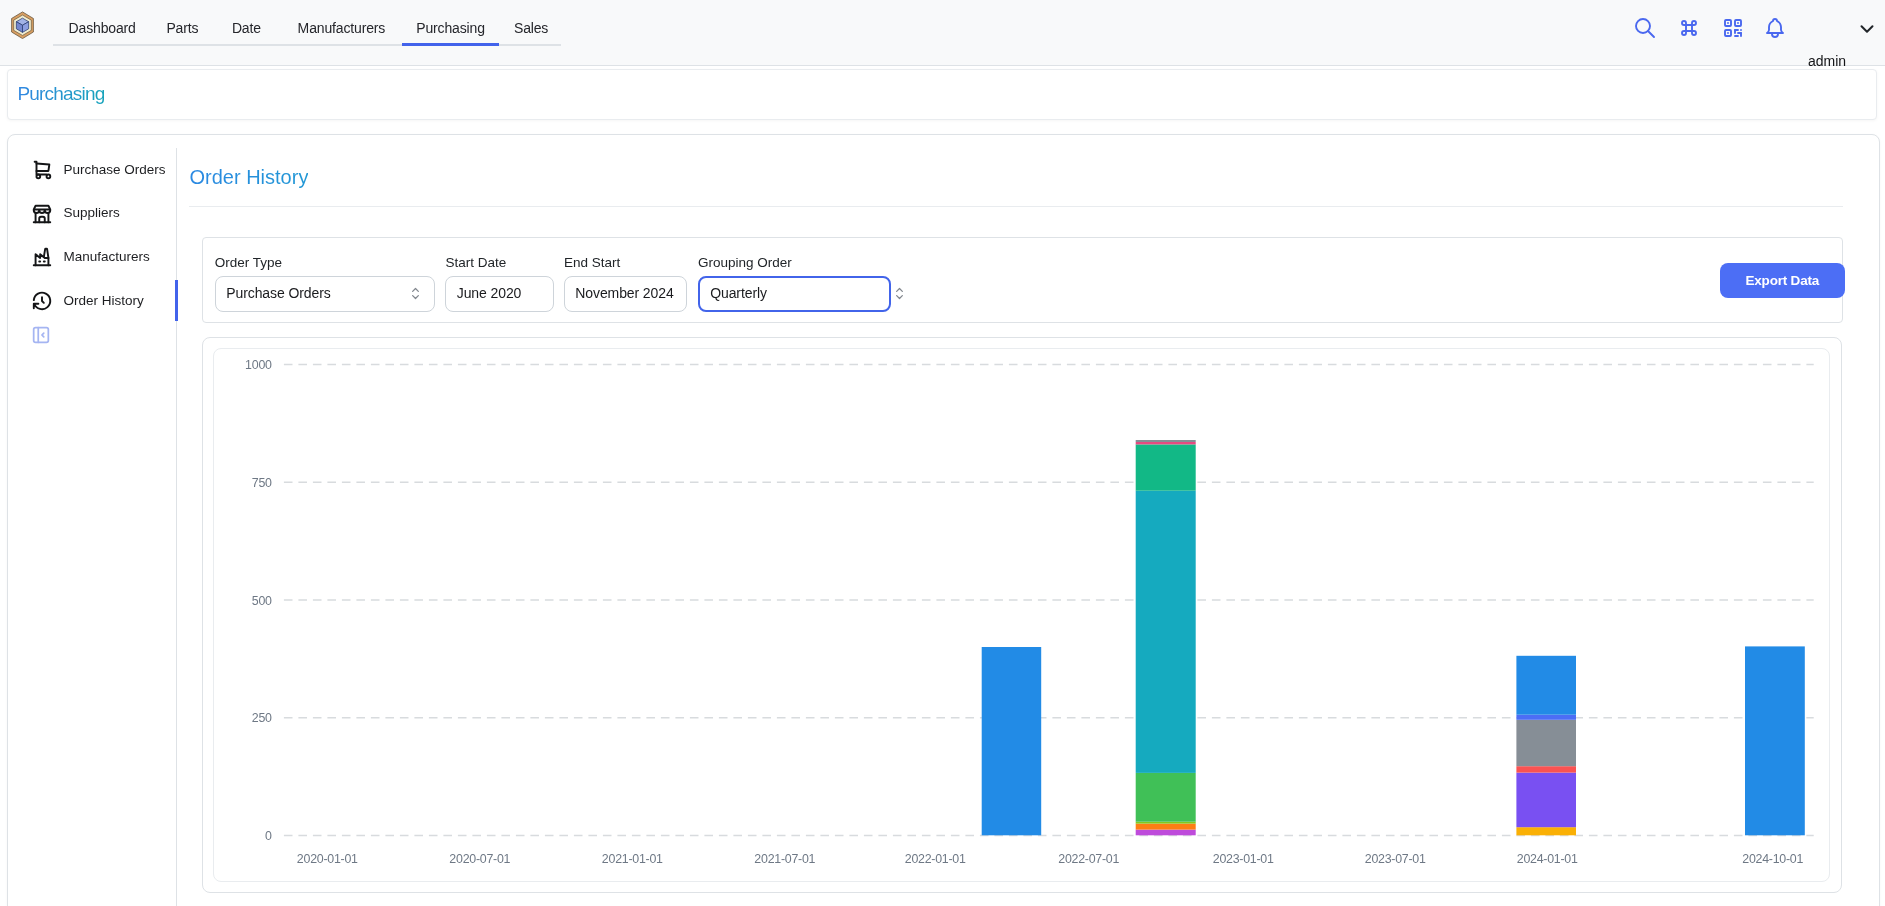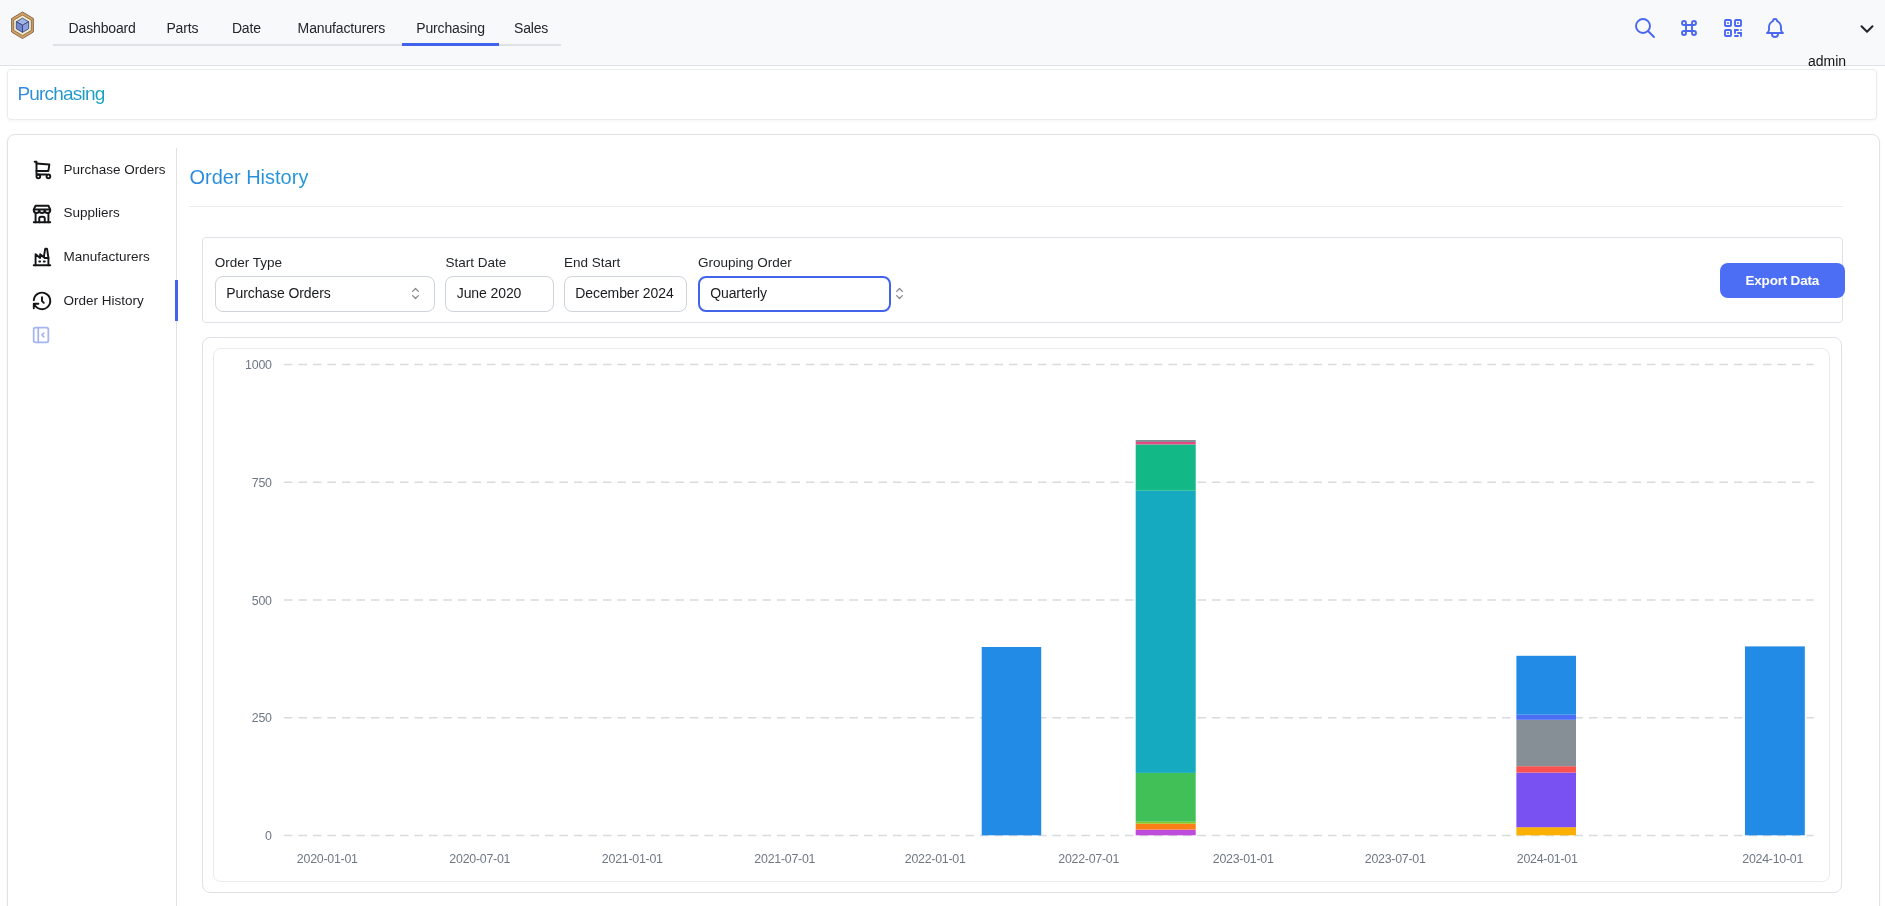--- a/index.html
+++ b/index.html
@@ -141,21 +141,21 @@
   <span id="oh-head">Order History</span>
   <div id="oh-div"></div>
 
   <div id="filter-card">
     <span class="flabel" style="left:11.4px">Order Type</span>
     <span class="flabel" style="left:242.1px">Start Date</span>
     <span class="flabel" style="left:360.6px">End Start</span>
     <span class="flabel" style="left:494.5px">Grouping Order</span>
     <div class="finput" style="left:11.6px;width:220.5px">Purchase Orders</div>
     <div class="finput" style="left:242.1px;width:108.5px">June 2020</div>
-    <div class="finput" style="left:360.6px;width:123.5px">December 2024</div>
+    <div class="finput" style="left:360.6px;width:123.5px">November 2024</div>
     <div class="finput" style="left:494.5px;width:193px;border:2px solid #4264ea;line-height:31px">Quarterly</div>
     <svg class="fsel" style="left:203.7px" viewBox="0 0 24 24" fill="none" stroke="currentColor" stroke-width="1.8" stroke-linecap="round" stroke-linejoin="round">
       <path d="M8 9l4 -4l4 4"></path>
         <path d="M16 15l-4 4l-4 -4"></path>
     </svg>
     <svg class="fsel" style="left:687.6px" viewBox="0 0 24 24" fill="none" stroke="currentColor" stroke-width="1.8" stroke-linecap="round" stroke-linejoin="round">
       <path d="M8 9l4 -4l4 4"></path>
         <path d="M16 15l-4 4l-4 -4"></path>
     </svg>
     <div id="export-btn">Export Data</div>

